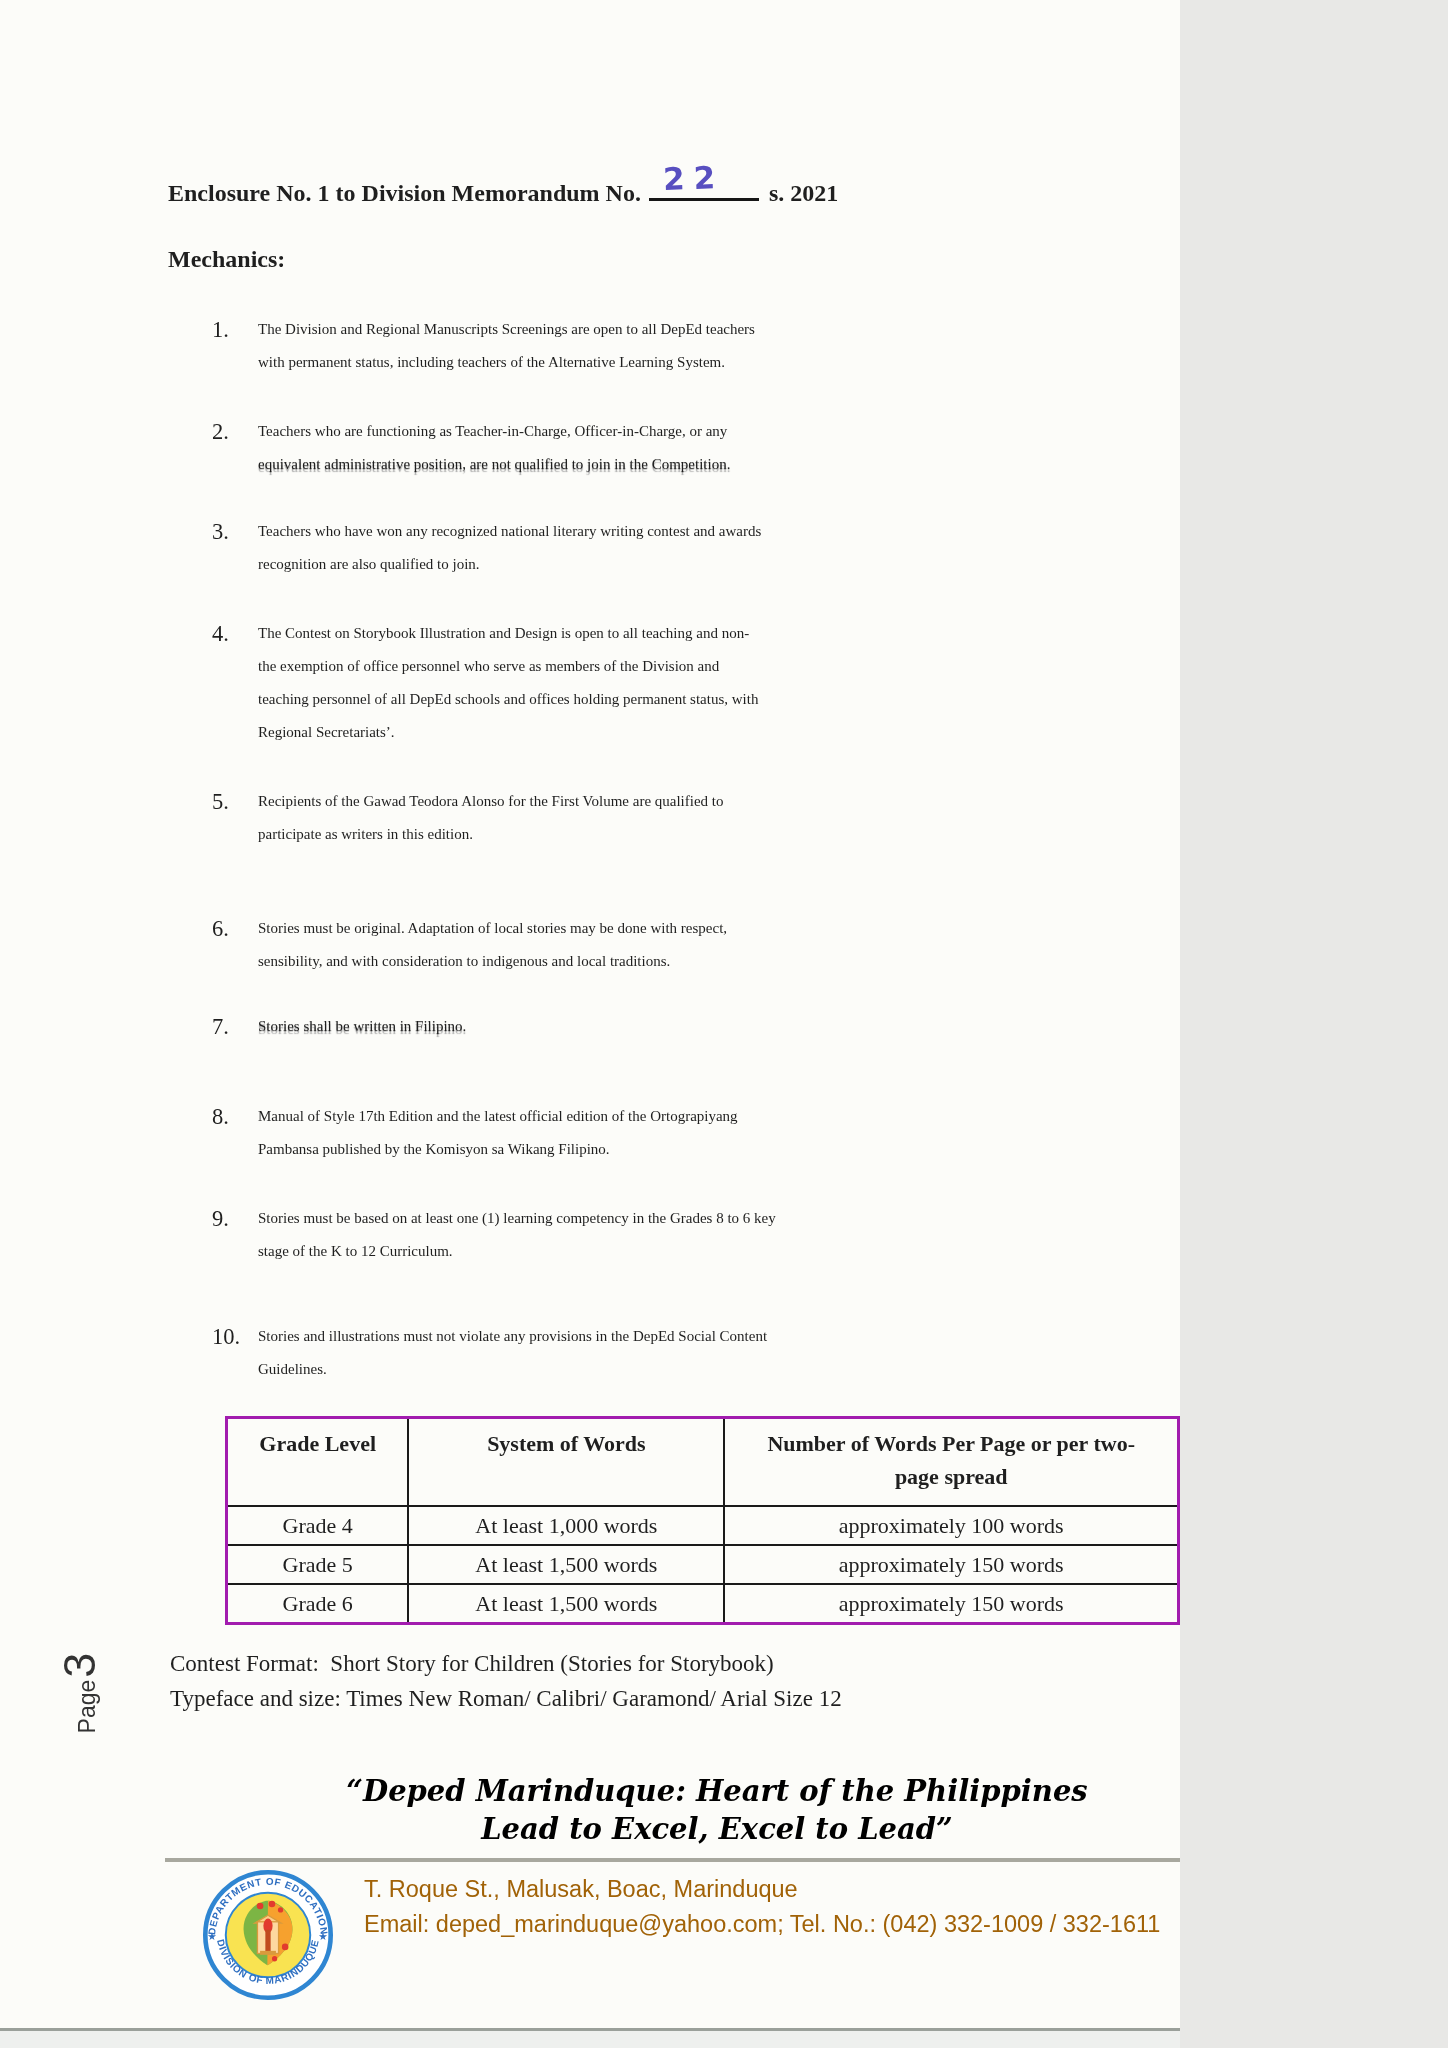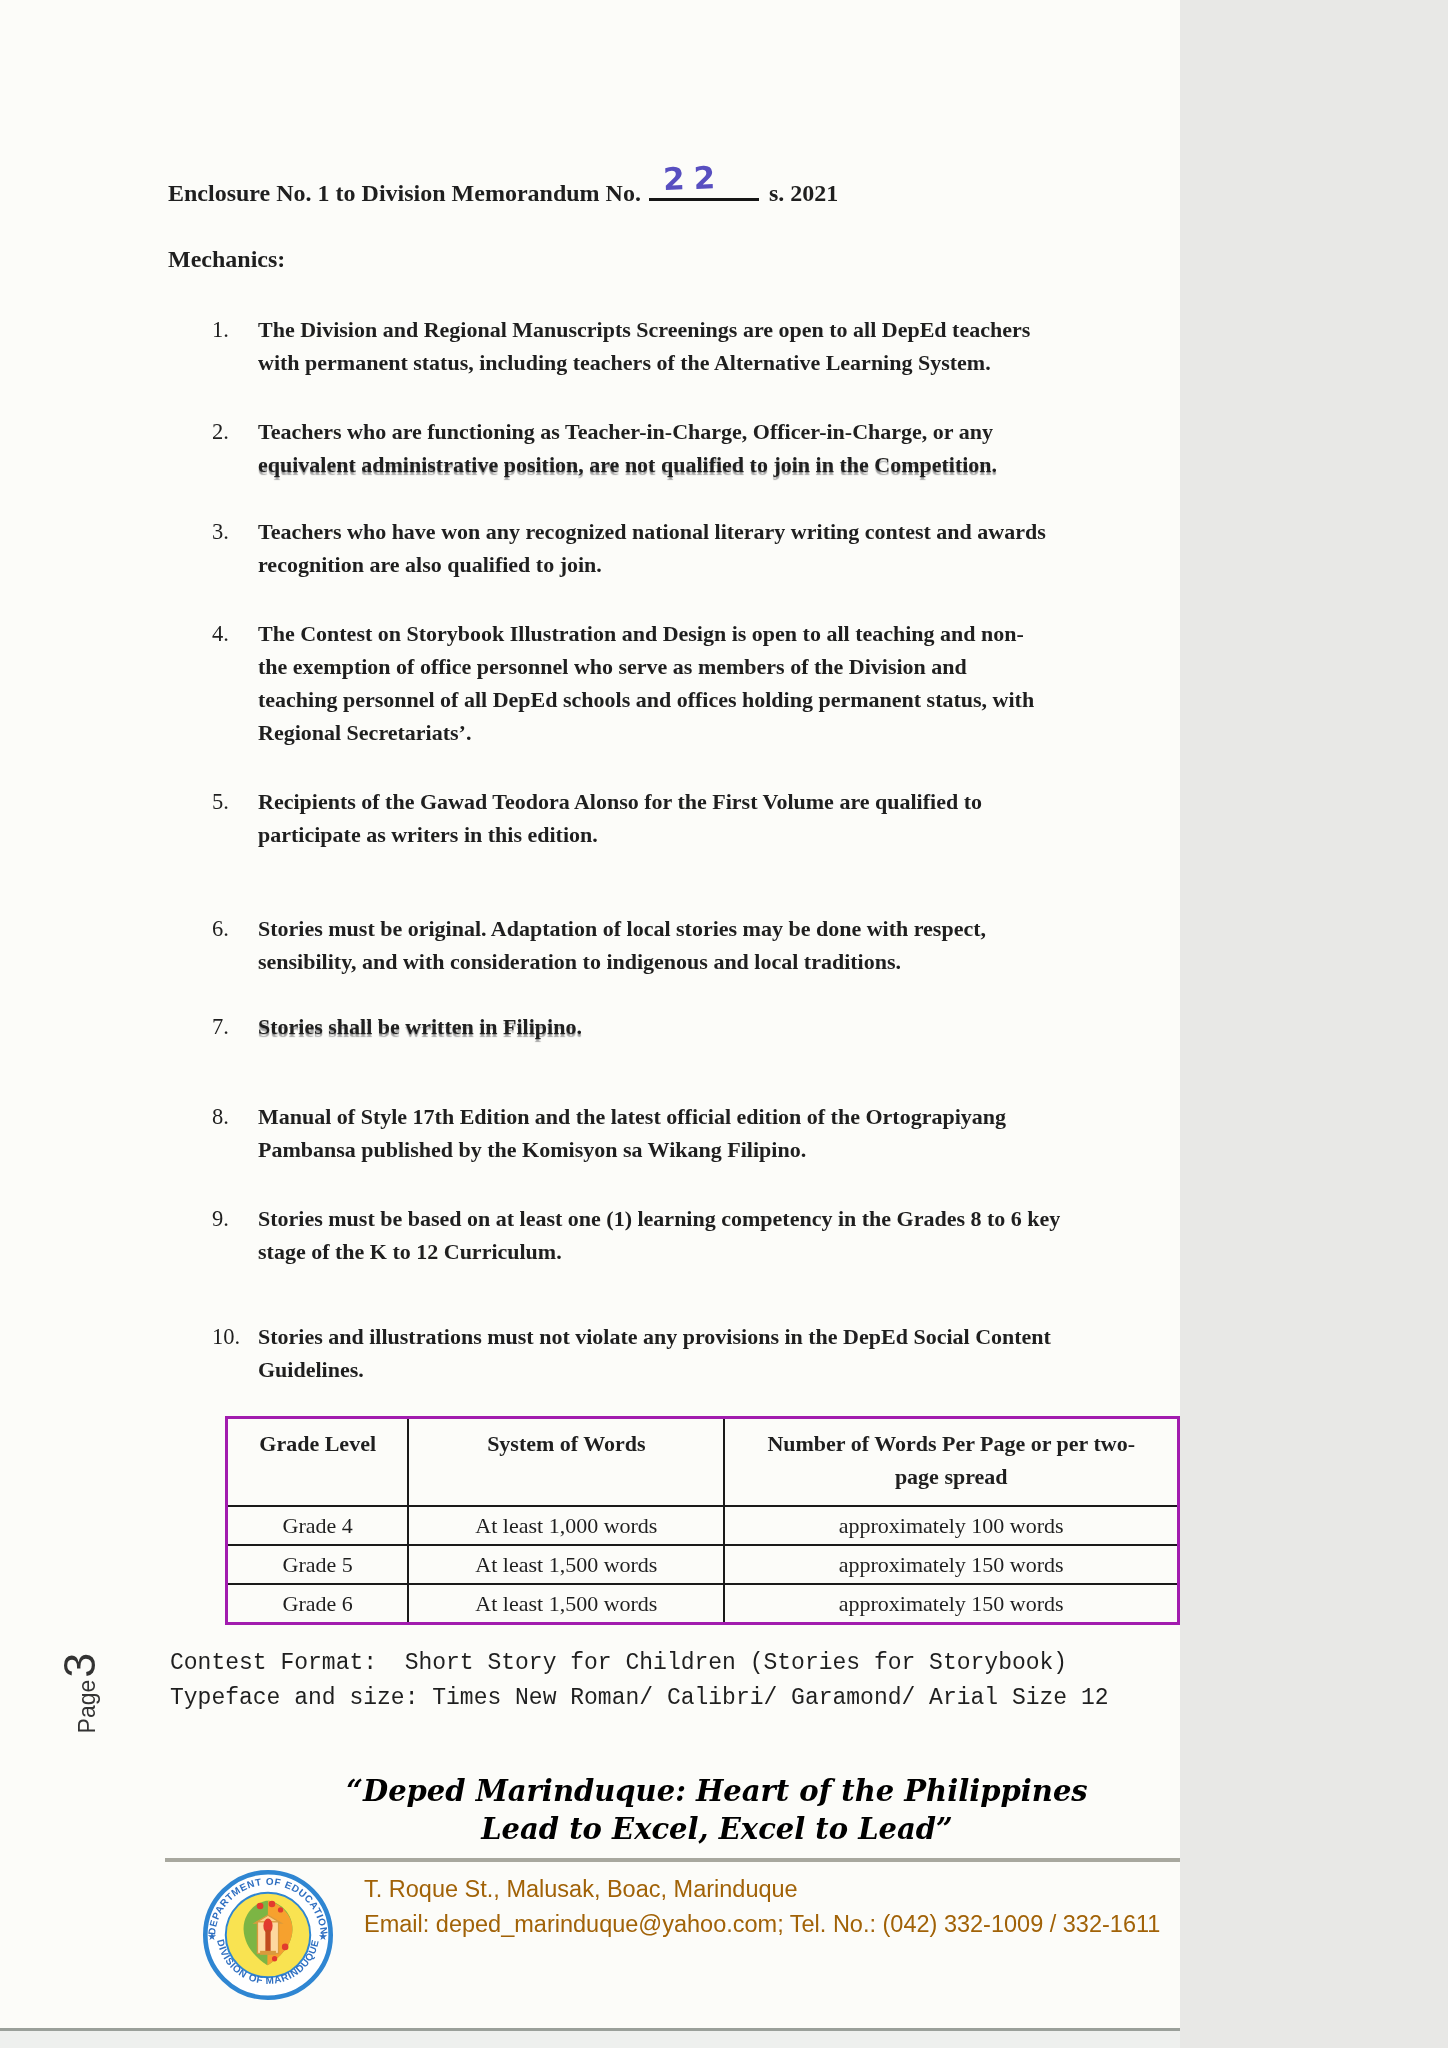--- a/index.html
+++ b/index.html
@@ -26,41 +26,41 @@
   
   .section-title{position:absolute;left:168px;top:246px;font-size:24px;font-weight:bold;}
   .list{position:absolute;left:212px;top:313px;width:1080px;}
   .item{display:flex;margin-bottom:36px;}
   .item:nth-child(2){margin-bottom:34px;}
   .item:nth-child(5){margin-bottom:61px;}
   .item:nth-child(6){margin-bottom:32px;}
   .item:nth-child(7){margin-bottom:57px;}
   .item:nth-child(9){margin-bottom:52px;}
   .num{flex:0 0 46px;font-size:22.5px;line-height:33px;}
-  .body{font-size:22px;line-height:33px;font-weight:bold;}
+  .body{font-size:15px;line-height:33px;}
   .body div{white-space:pre;}
   .smudge{
     filter:blur(0.55px);
     text-shadow:0 3px 1px rgba(55,55,60,0.42),0 1px 0 rgba(55,55,60,0.25);
   }
   
   .word-table{position:absolute;left:225px;top:1416px;border-collapse:collapse;table-layout:fixed;}
   .word-table col:nth-child(1){width:205px;}
   .word-table col:nth-child(2){width:364px;}
   .word-table col:nth-child(3){width:517px;}
   .word-table{border:3px solid #a21caf;}
   .word-table th,.word-table td{
     border:2px solid #1a1a1a;text-align:center;font-size:22px;padding:0;
   }
   .word-table th{height:78px;vertical-align:top;padding-top:8px;font-weight:bold;line-height:33px;}
   .word-table th span{display:inline-block;max-width:400px;}
   .word-table td{height:37px;line-height:34px;}
   
   .contest{position:absolute;left:170px;top:1646px;font-size:23px;line-height:35px;}
-  .contest div{white-space:pre;font-family:Liberation Mono, monospace;}
+  .contest div{white-space:pre;}
   
   .page-label{
     position:absolute;left:30px;top:1665px;width:110px;height:56px;
     transform:rotate(-90deg);
     display:flex;align-items:baseline;justify-content:center;gap:2px;
     color:#333;font-family:"Liberation Sans",sans-serif;
   }
   .pl-word{font-size:23px;}
   .pl-num{font-size:45px;line-height:1;}
   

